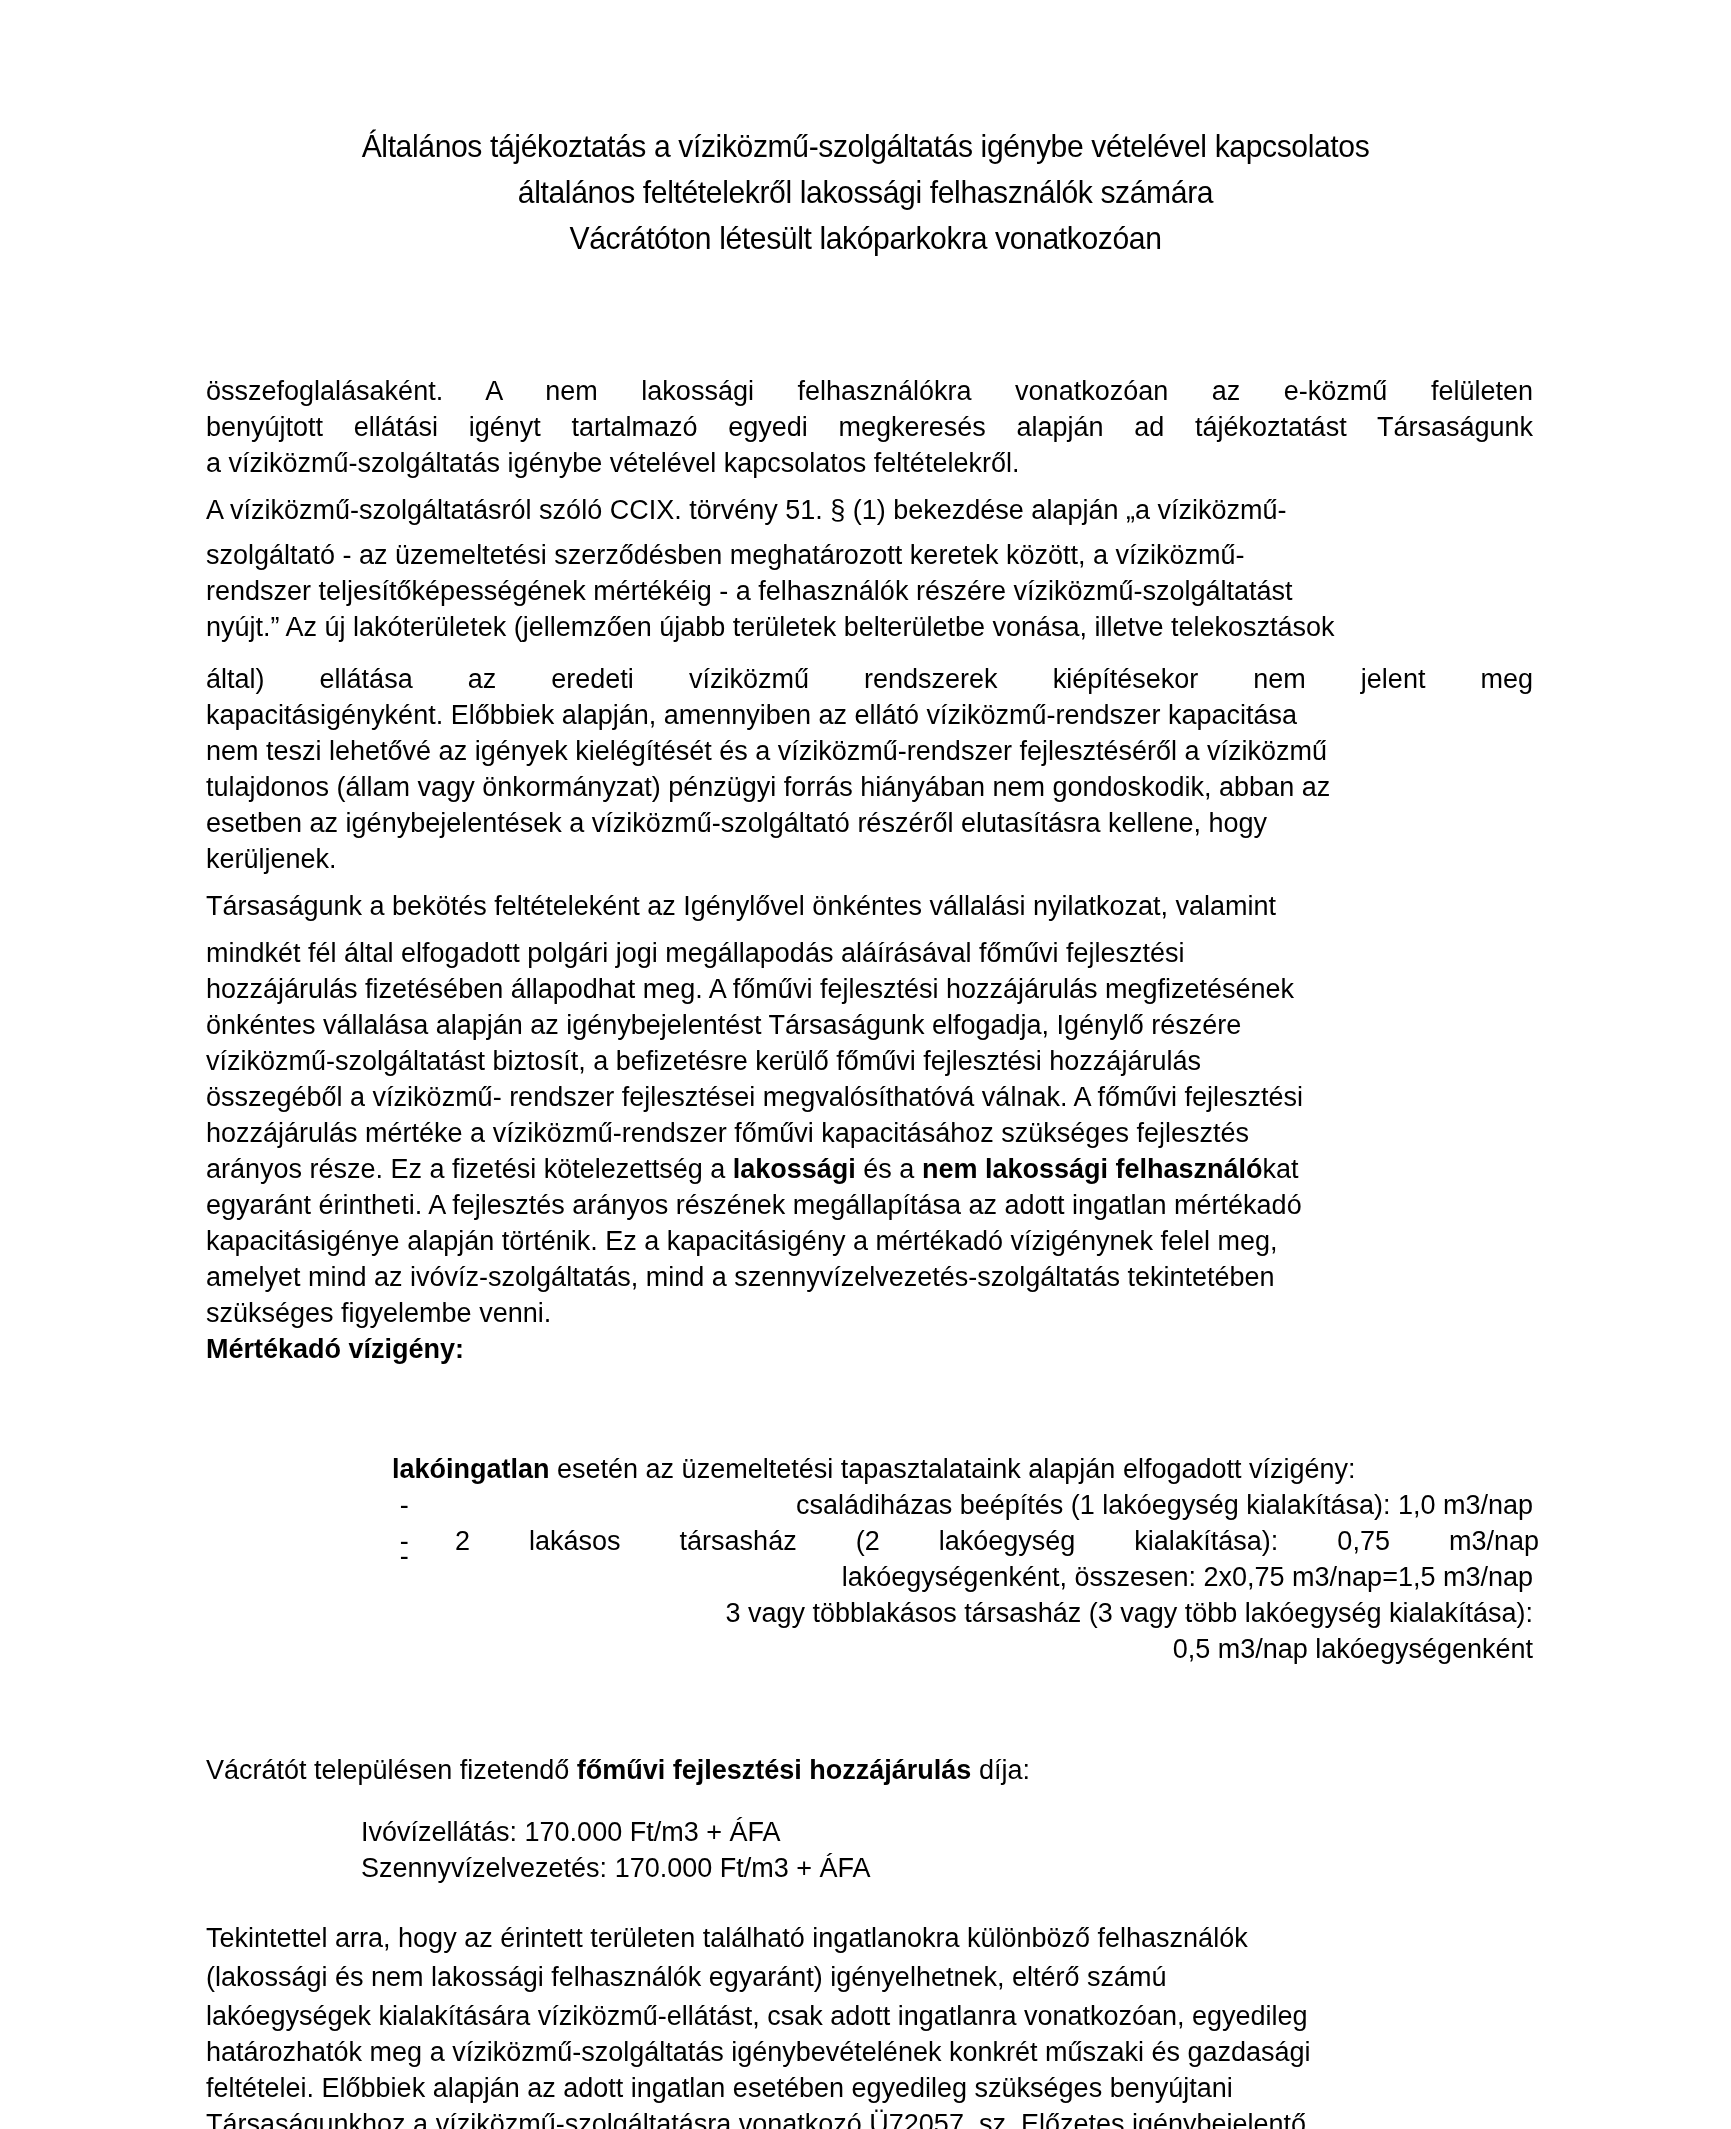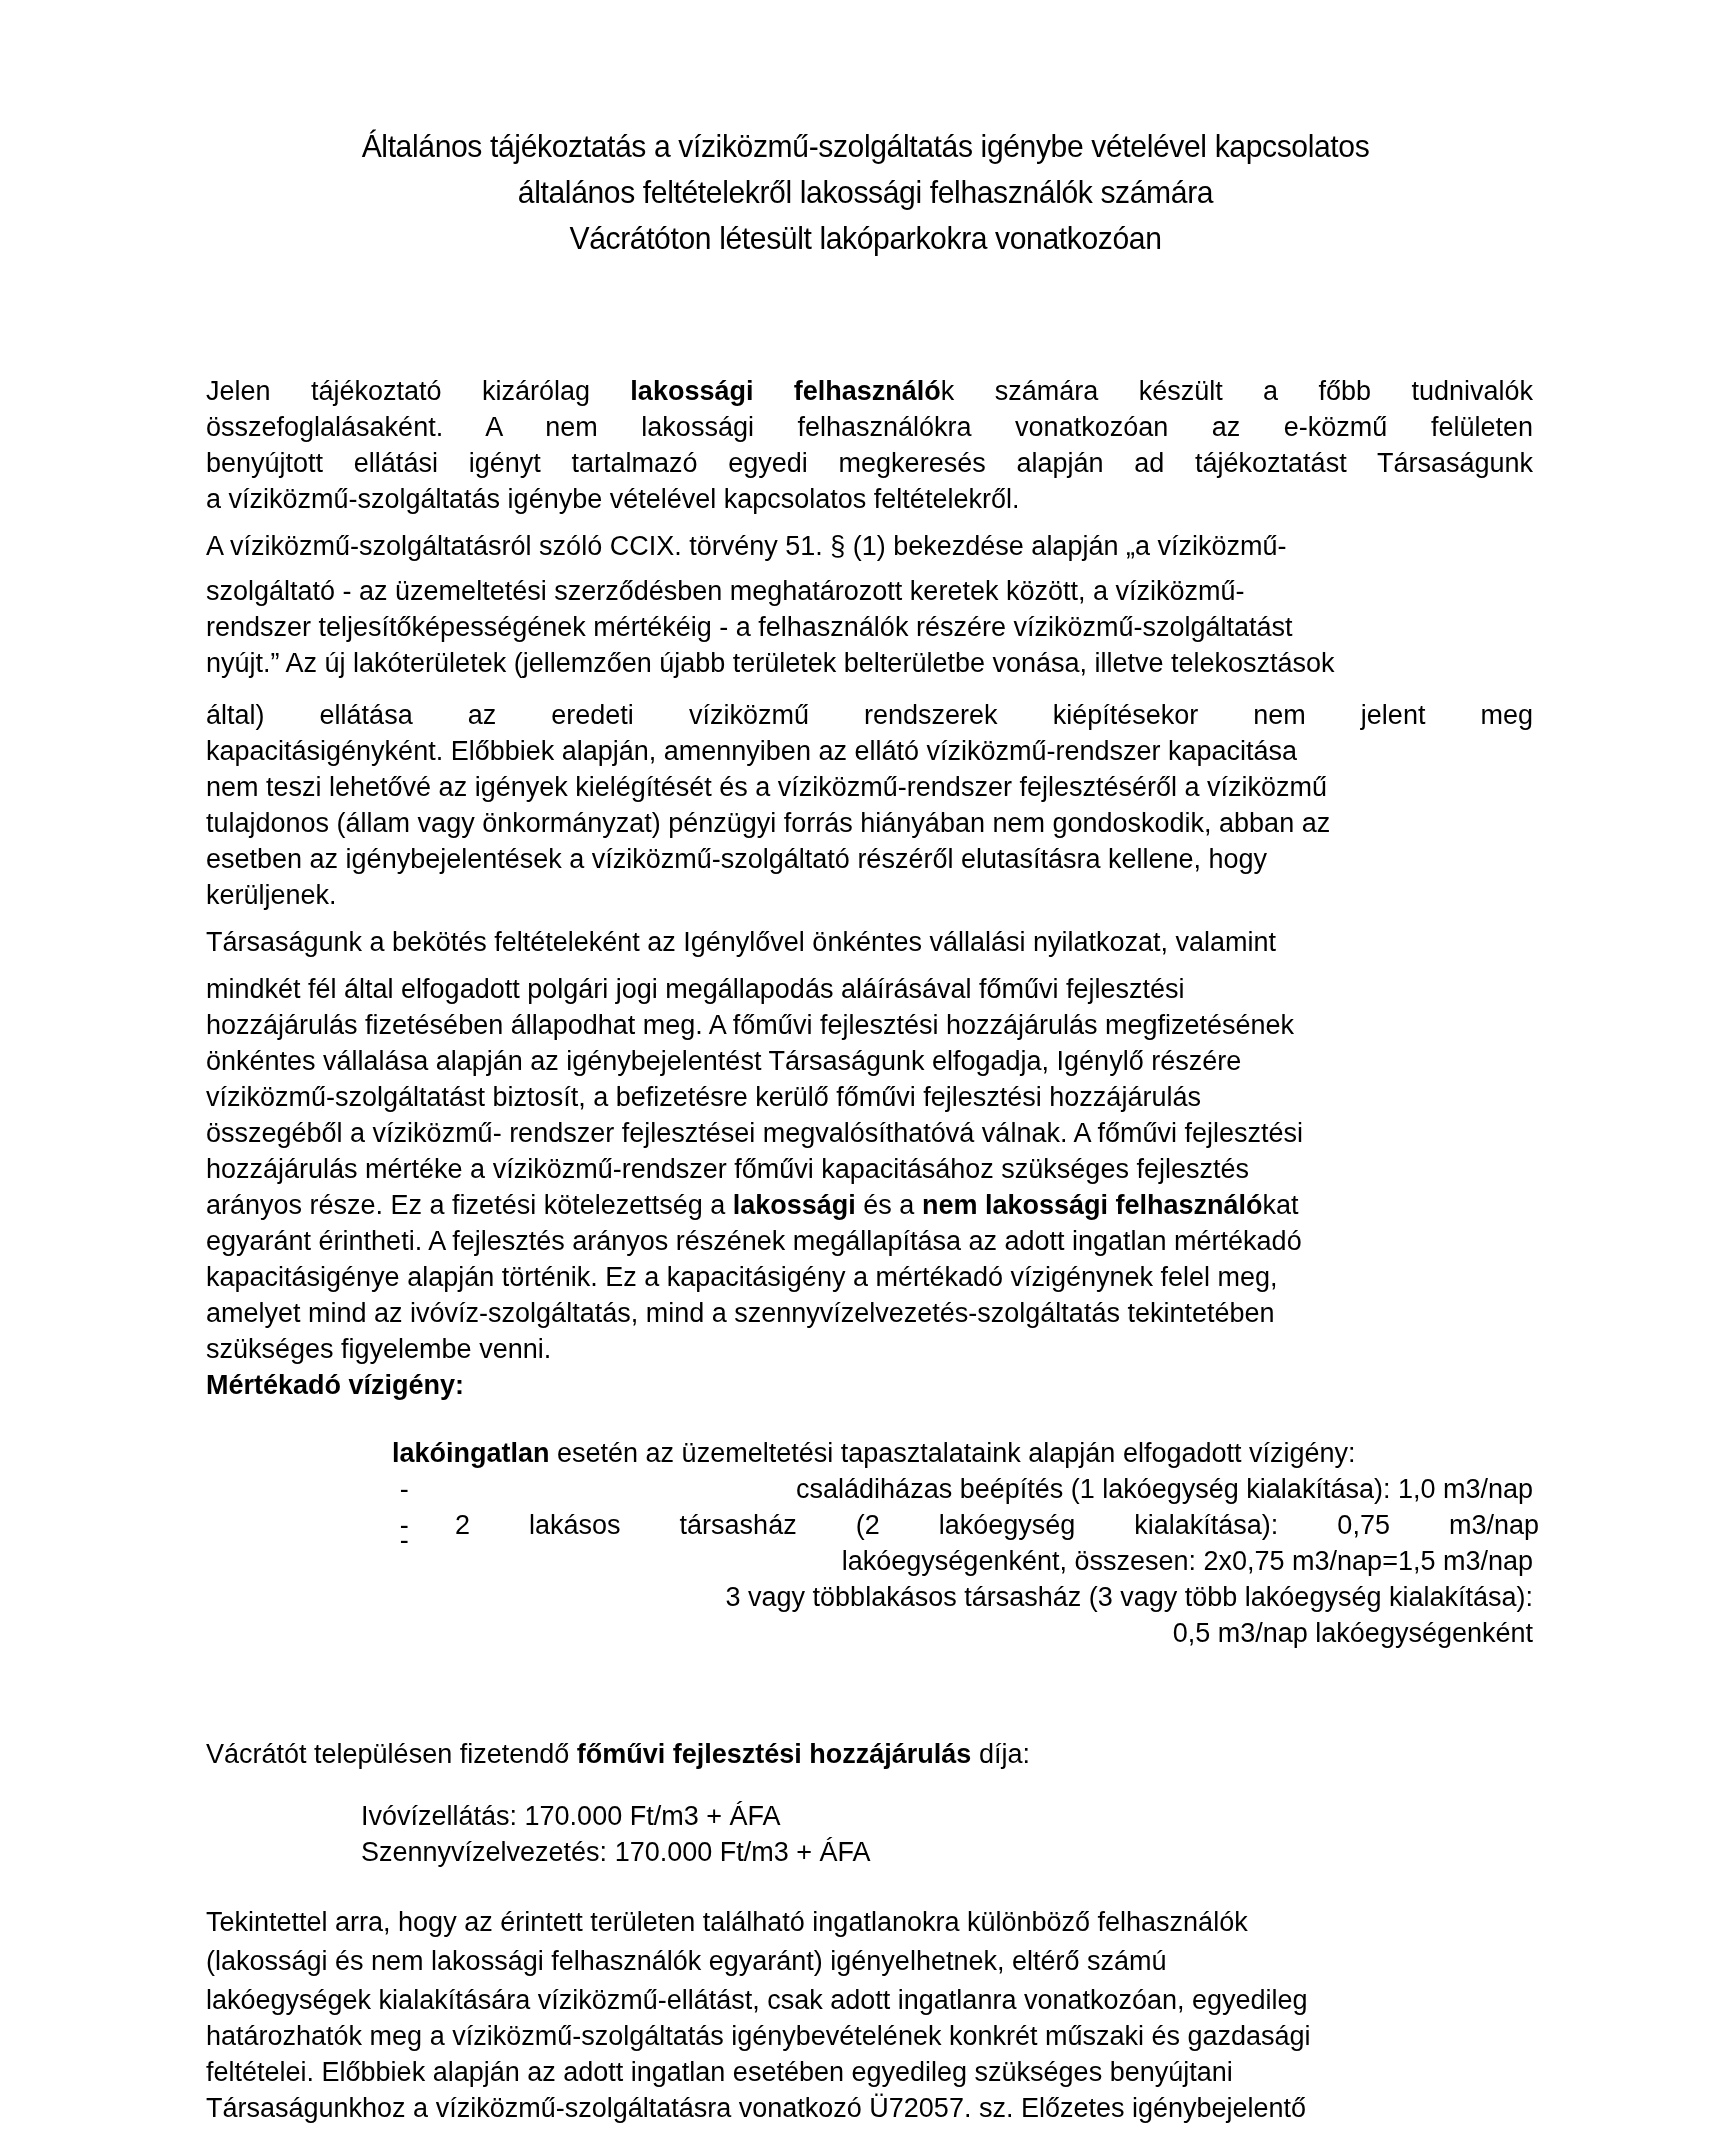--- a/index.html
+++ b/index.html
@@ -51,21 +51,21 @@
 
     .p2-line2 { margin-top: 9.4px; }
     .p2-line5 { margin-top: 16px; }
     .p3-line2 { margin-top: 10.2px; }
 
     .subhead { margin: 0; font-weight: bold; }
 
     .list-block {
       position: relative;
       margin-left: 186px;
-      margin-top: 32px;
+      margin-top: 84px;
     }
     .list-intro { display: block; }
     .list-item {
       position: relative;
       padding-left: 63px;
     }
     .dash {
       position: absolute;
       left: 7.7px;
       top: 0;
@@ -91,21 +91,20 @@
 
 <div class="title-block">
   <span class="title-line">Általános tájékoztatás a víziközmű-szolgáltatás igénybe vételével kapcsolatos</span>
   <span class="title-line">általános feltételekről lakossági felhasználók számára</span>
   <span class="title-line">Vácrátóton létesült lakóparkokra vonatkozóan</span>
 </div>
 
 <div class="body">
 
   <div class="p">
-    <span class="jl"><span>Jelen tájékoztató kizárólag </span><b>lakossági felhasználó</b><span>k számára készült a főbb tudnivalók</span></span>
     <span class="jl">összefoglalásaként. A nem lakossági felhasználókra vonatkozóan az e-közmű felületen</span>
     <span class="jl">benyújtott ellátási igényt tartalmazó egyedi megkeresés alapján ad tájékoztatást Társaságunk</span>
     <span class="line">a víziközmű-szolgáltatás igénybe vételével kapcsolatos feltételekről.</span>
   </div>
 
   <div class="gap-sm"></div>
 
   <div class="p">
     <span class="line">A víziközmű-szolgáltatásról szóló CCIX. törvény 51. § (1) bekezdése alapján „a víziközmű-</span>
     <span class="line p2-line2">szolgáltató - az üzemeltetési szerződésben meghatározott keretek között, a víziközmű-</span>

